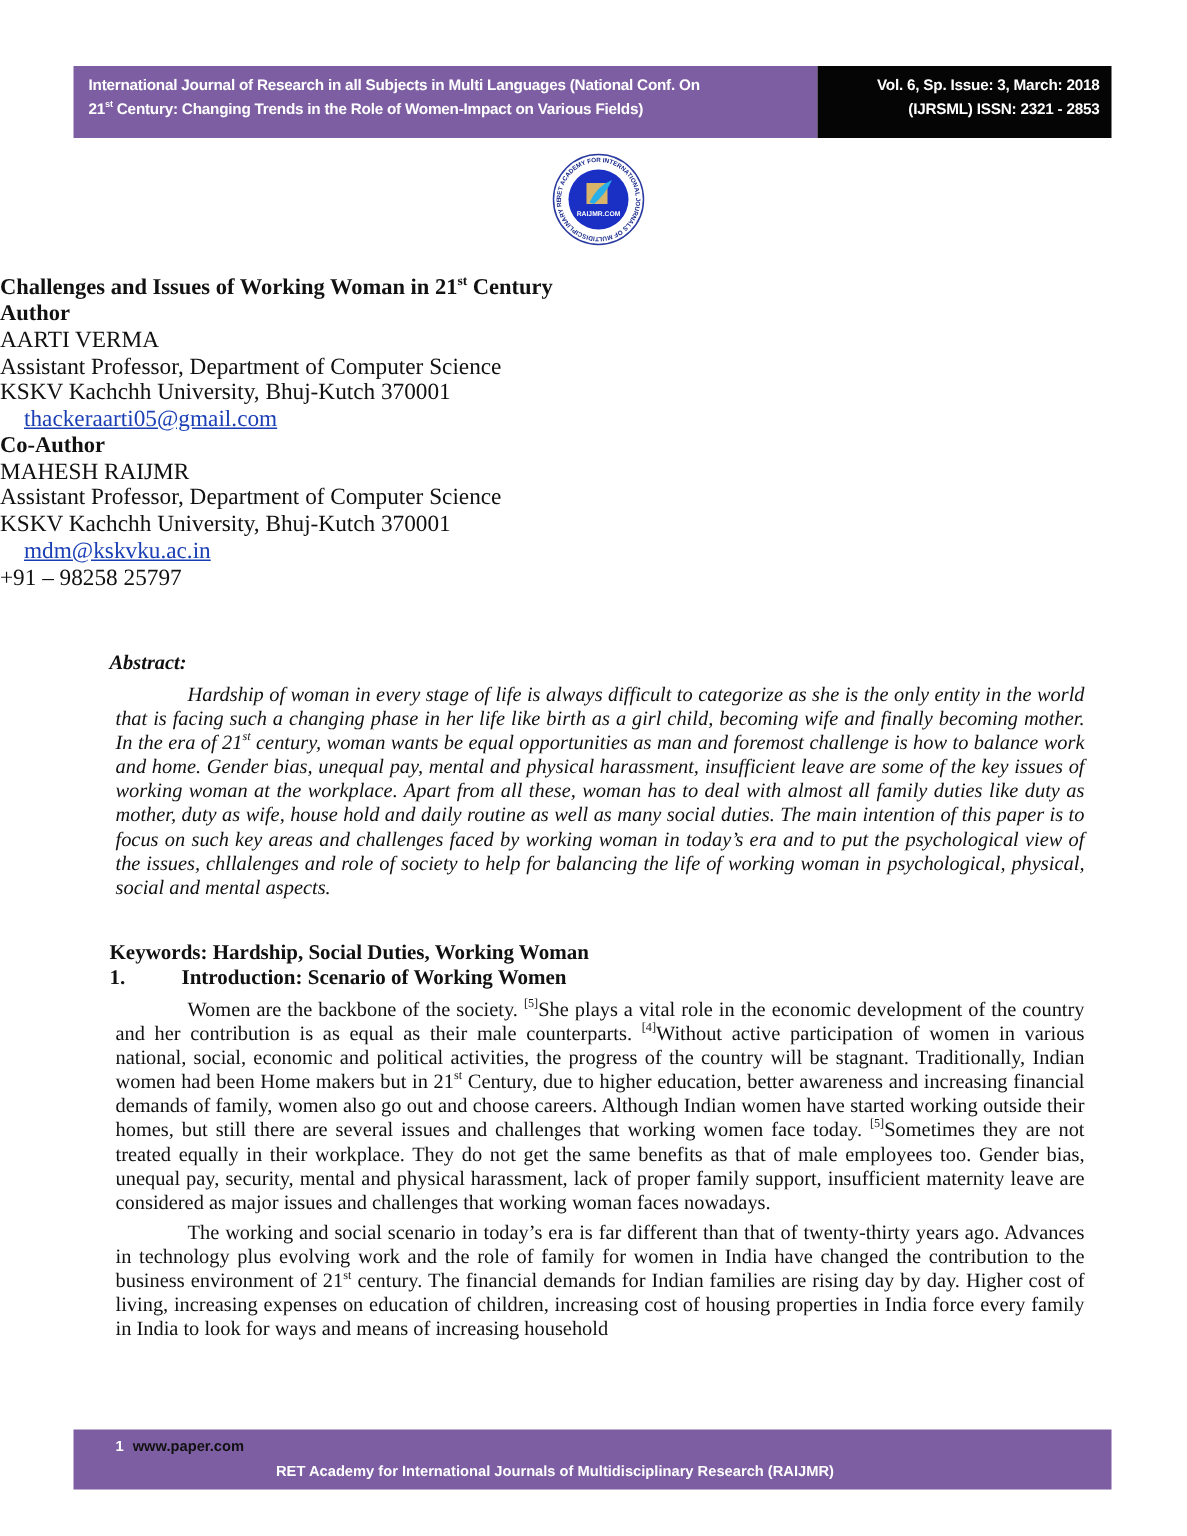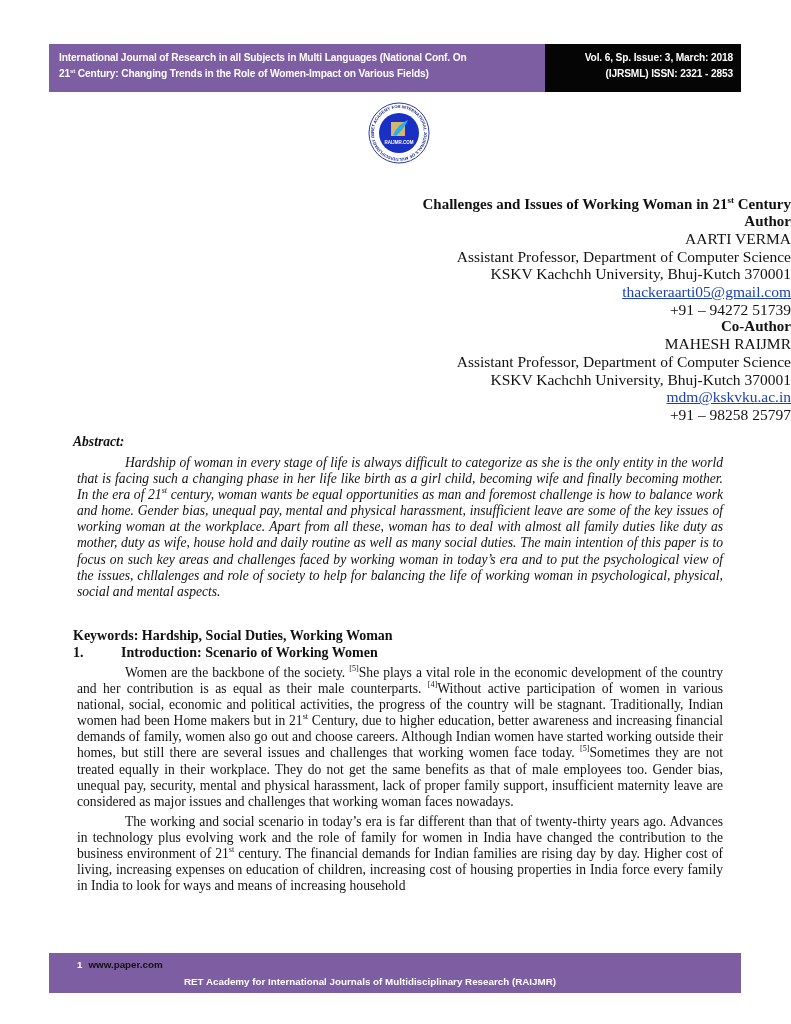--- a/index.html
+++ b/index.html
@@ -2,21 +2,21 @@
 <html><head>
   <meta charset="utf-8">
   <style>
     html, body { margin: 0; padding: 0; background: #ffffff; }
     body { width: 791px; height: 1024px; position: relative; overflow: hidden; font-family: "Liberation Serif", serif; color: #111; }
     .header { position: absolute; left: 49px; top: 44px; width: 692px; height: 48px; display: flex; }
     .header-left { background: #7d5ea3; color: #fff; width: 496px; padding: 6px 0 4px 10px; box-sizing: border-box; font-family: "Liberation Sans", sans-serif; font-weight: bold; font-size: 10.2px; line-height: 16px; letter-spacing: -0.15px; }
     .header-right { background: #050505; color: #fff; flex: 1; padding: 6px 8px 0 12px; box-sizing: border-box; text-align: right; font-family: "Liberation Sans", sans-serif; font-weight: bold; font-size: 10.2px; line-height: 16px; letter-spacing: -0.15px; }
     sup { font-size: 0.6em; vertical-align: super; line-height: 0; }
     .logo { position: absolute; left: 368px; top: 102px; width: 62px; height: 62px; }
-    .center-block { position: absolute; left: 0; top: 196px; width: 791px; text-align: right; }
+    .center-block { position: absolute; left: 0; top: 184px; width: 791px; text-align: left; }
     .title { font-weight: bold; font-size: 15px; line-height: 17px; }
     .c-bold { font-weight: bold; font-size: 15px; line-height: 17px; }
     .c-line { font-size: 15.5px; line-height: 17.6px; }
     .c-link { color: #1a3fb5; text-decoration: underline; font-size: 15.5px; line-height: 17.6px; margin-left: 16px; }
     .body-text { position: absolute; left: 73px; width: 654px; font-size: 13.6px; line-height: 16.1px; text-align: justify; }
     .abstract-h { position: absolute; left: 73px; top: 434px; font-weight: bold; font-style: italic; font-size: 13.6px; }
     .abstract { top: 451px; font-style: italic; }
     .indent { text-indent: 48px; }
     .keywords { position: absolute; left: 73px; top: 628px; font-weight: bold; font-size: 14px; }
     .section-h { position: absolute; left: 73px; top: 645px; font-weight: bold; font-size: 14px; display: flex; }
@@ -54,21 +54,20 @@
   </svg>
 </div>
 
 <div class="center-block">
   <div class="title"><span>Challenges and Issues of Working Woman in 21</span><sup>st</sup><span> Century</span></div>
   <div class="c-bold">Author</div>
   <div class="c-line">AARTI VERMA</div>
   <div class="c-line">Assistant Professor, Department of Computer Science</div>
   <div class="c-line">KSKV Kachchh University, Bhuj-Kutch 370001</div>
   <div><a class="c-link">thackeraarti05@gmail.com</a></div>
-  <div class="c-line">+91 – 94272 51739</div>
   <div class="c-bold">Co-Author</div>
   <div class="c-line">MAHESH RAIJMR</div>
   <div class="c-line">Assistant Professor, Department of Computer Science</div>
   <div class="c-line">KSKV Kachchh University, Bhuj-Kutch 370001</div>
   <div><a class="c-link">mdm@kskvku.ac.in</a></div>
   <div class="c-line">+91 – 98258 25797</div>
 </div>
 
 <div class="abstract-h">Abstract:</div>
 <div class="body-text abstract">

